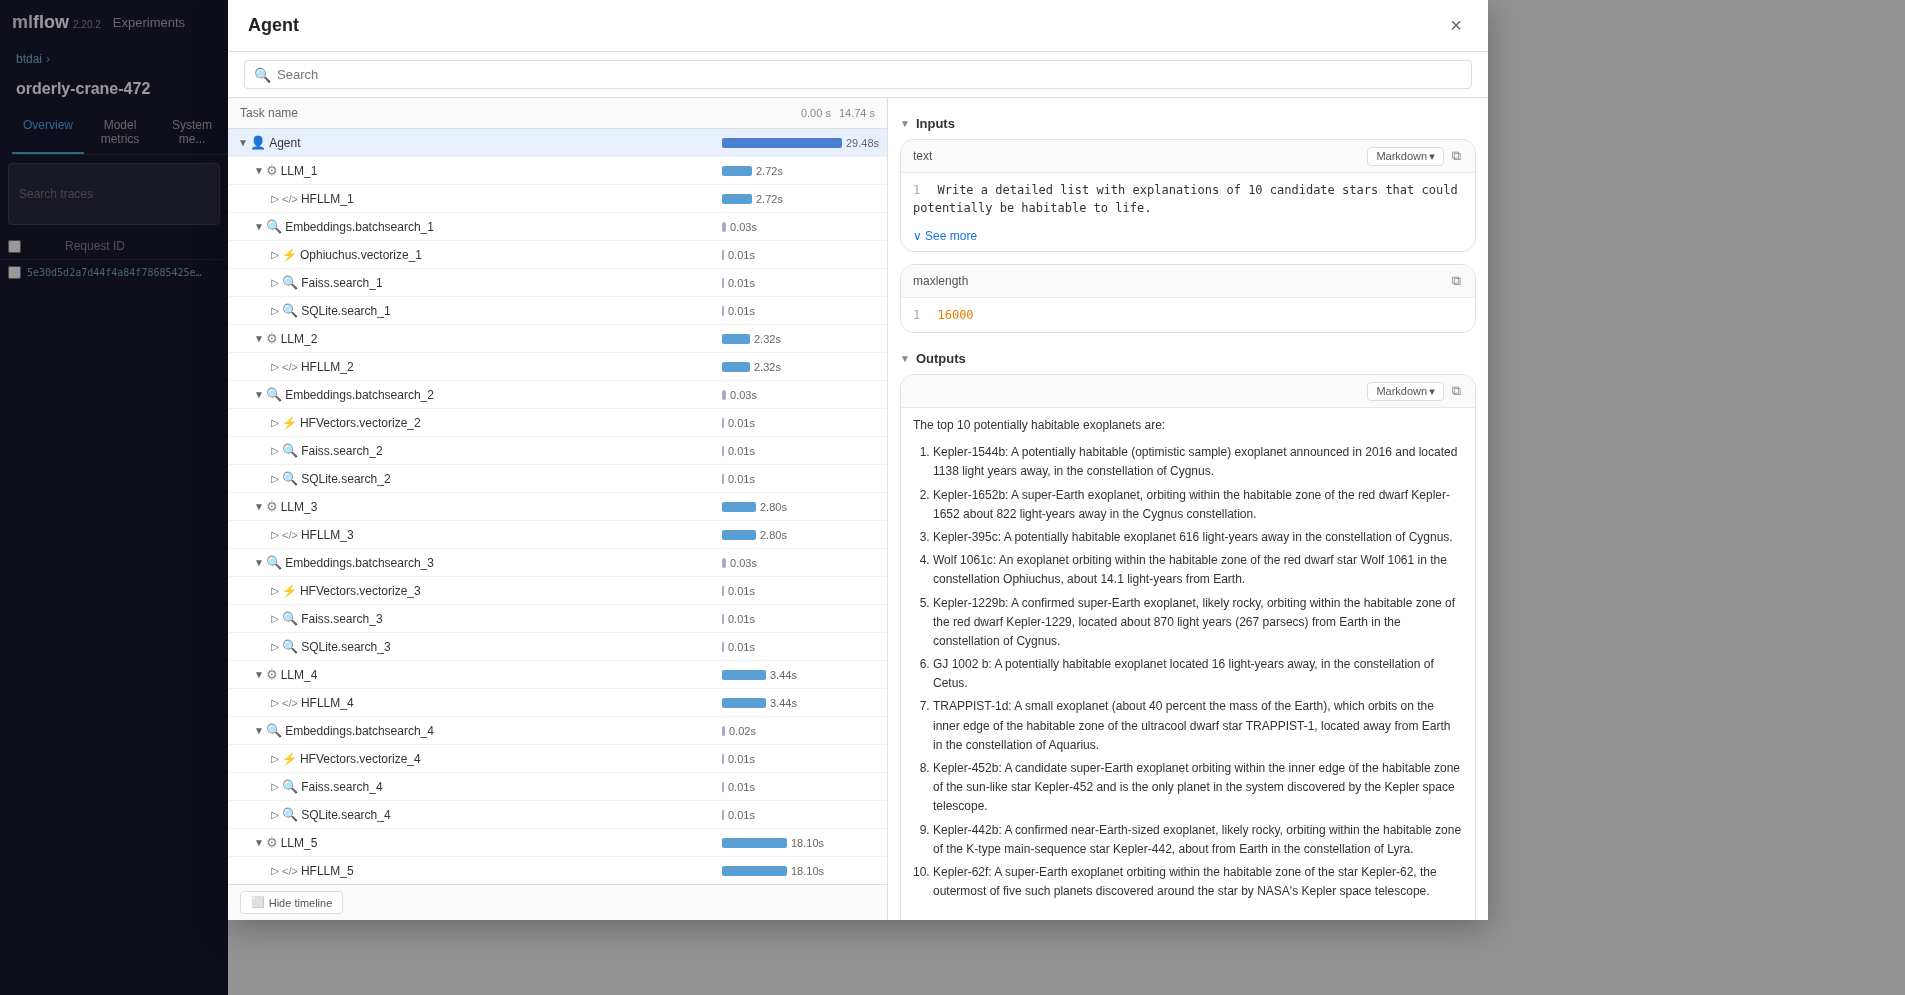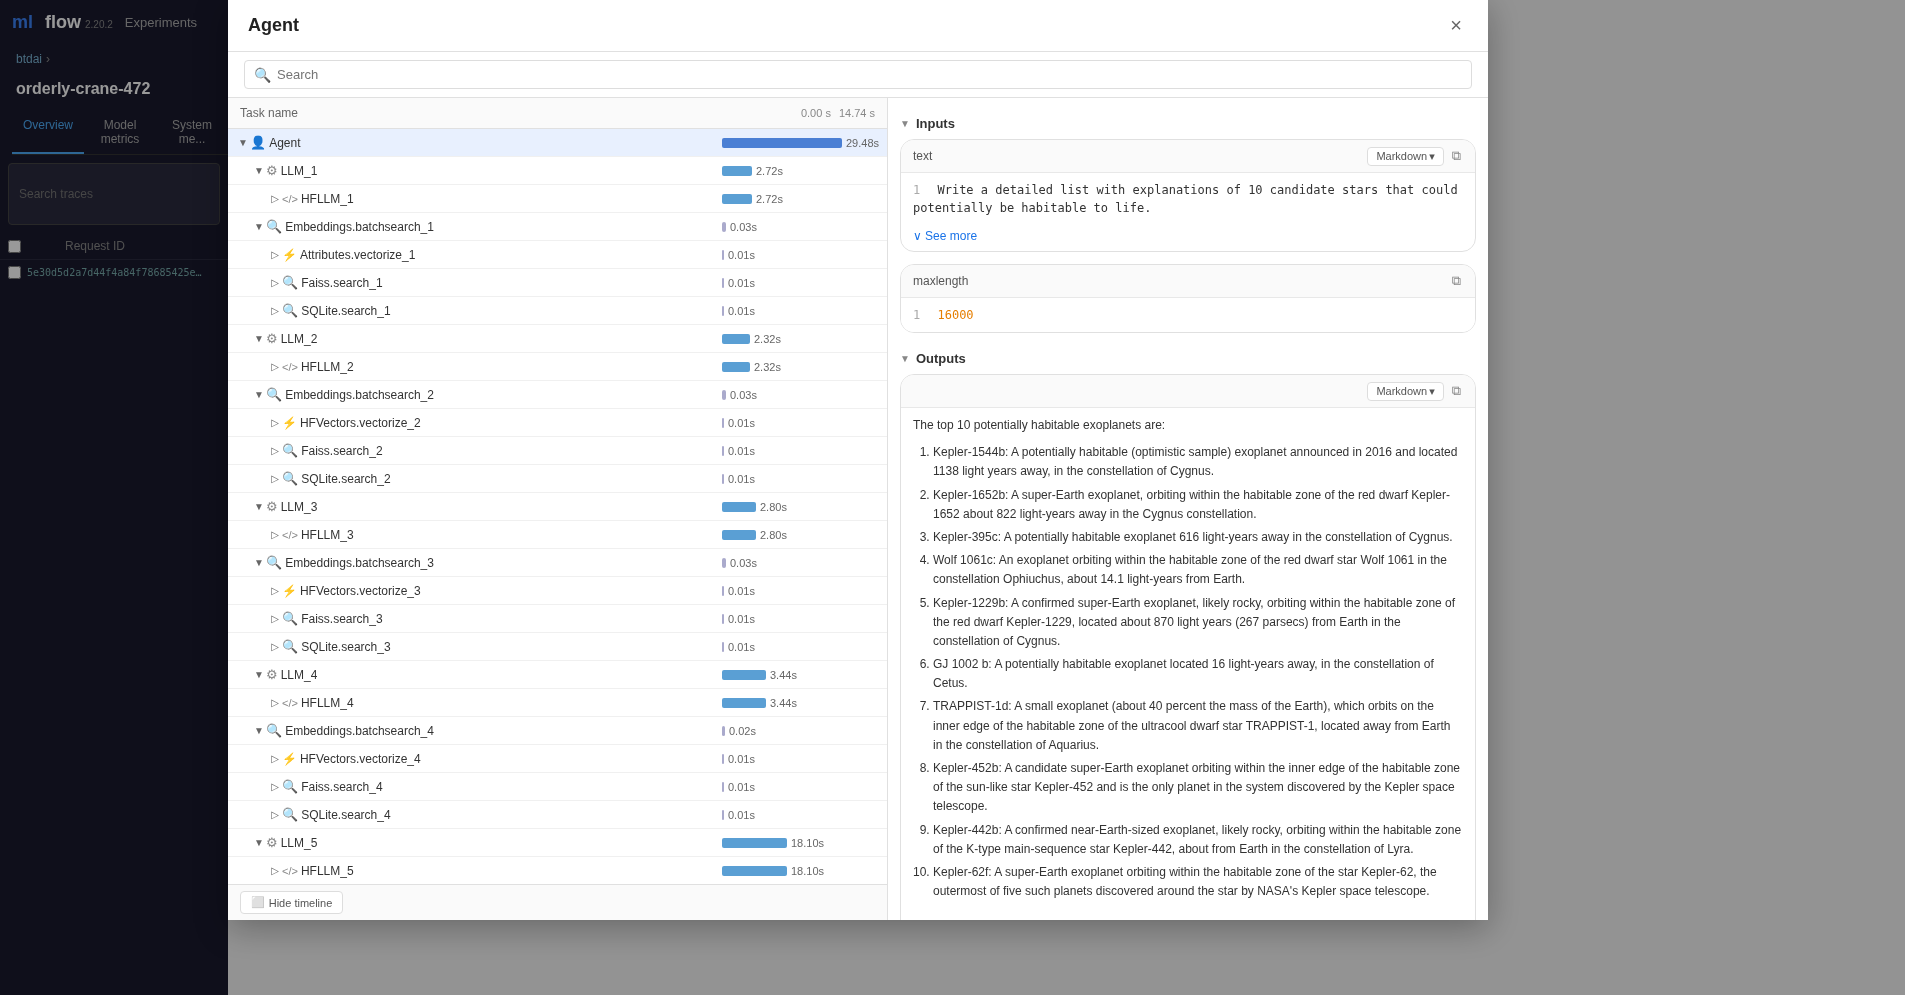--- a/index.html
+++ b/index.html
@@ -8,22 +8,22 @@
     
     .sidebar {
       position: fixed; left: 0; top: 0; width: 228px; height: 100vh;
       background: #1a1a2e; color: #ccc; display: flex; flex-direction: column;
     }
     .sidebar-logo {
       display: flex; align-items: center; padding: 8px 12px; height: 44px;
       background: #1a1a2e;
     }
     .logo-text { font-size: 18px; font-weight: bold; color: #fff; }
-    .logo-ml { color: #3b82f6; }
-    .logo-flow { color: #fff; padding-left: 12px; }
+    .logo-ml { color: #e5e5e5; }
+    .logo-flow { color: #fff; }
     .logo-version { font-size: 10px; color: #888; margin-left: 4px; margin-top: 4px; }
     .sidebar-breadcrumb { padding: 8px 16px; font-size: 12px; color: #888; display: flex; align-items: center; gap: 4px; }
     .sidebar-title { padding: 6px 16px 12px; font-size: 16px; font-weight: 600; color: #fff; }
     .sidebar-tabs { display: flex; border-bottom: 1px solid #333; margin-left: 12px; }
     .sidebar-tab { flex: 1; text-align: center; padding: 8px 4px; font-size: 12px; cursor: pointer; color: #aaa; }
     .sidebar-tab.active { color: #4dabf7; border-bottom: 2px solid #4dabf7; }
     .sidebar-search { padding: 8px; }
     .sidebar-search input { width: 100%; padding: 23px 10px; background: #2a2a3e; border: 1px solid #444; border-radius: 4px; color: #ccc; font-size: 12px; outline: none; }
     .sidebar-request-header { display: flex; align-items: center; padding: 6px 8px; font-size: 12px; color: #888; border-bottom: 1px solid #2a2a3e; gap: 38px; }
     .sidebar-request-header input[type=checkbox] { margin-right: 6px; }
@@ -234,21 +234,21 @@
               <div class="trace-bar small" style="width:4px;"></div>
               <span>0.03s</span>
             </div>
           </div>
 
           <div class="trace-row">
             <div class="trace-name-cell">
               <span style="width:32px; display:inline-block;"></span>
               <span class="expand-btn">▷</span>
               <span class="node-icon" style="font-size:12px; color:#e88;">⚡</span>
-              <span class="node-label">Attributes.vectorize_1</span>
+              <span class="node-label">Ophiuchus.vectorize_1</span>
             </div>
             <div class="trace-bar-cell">
               <div class="trace-bar small" style="width:2px;"></div>
               <span>0.01s</span>
             </div>
           </div>
 
           <div class="trace-row">
             <div class="trace-name-cell">
               <span style="width:32px; display:inline-block;"></span>

